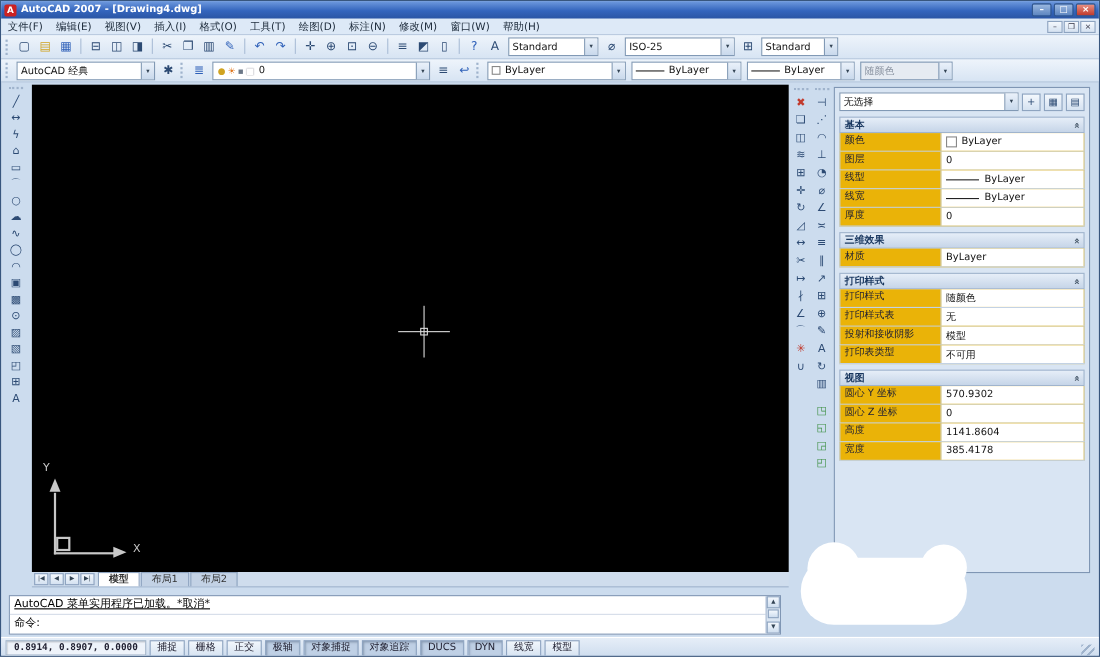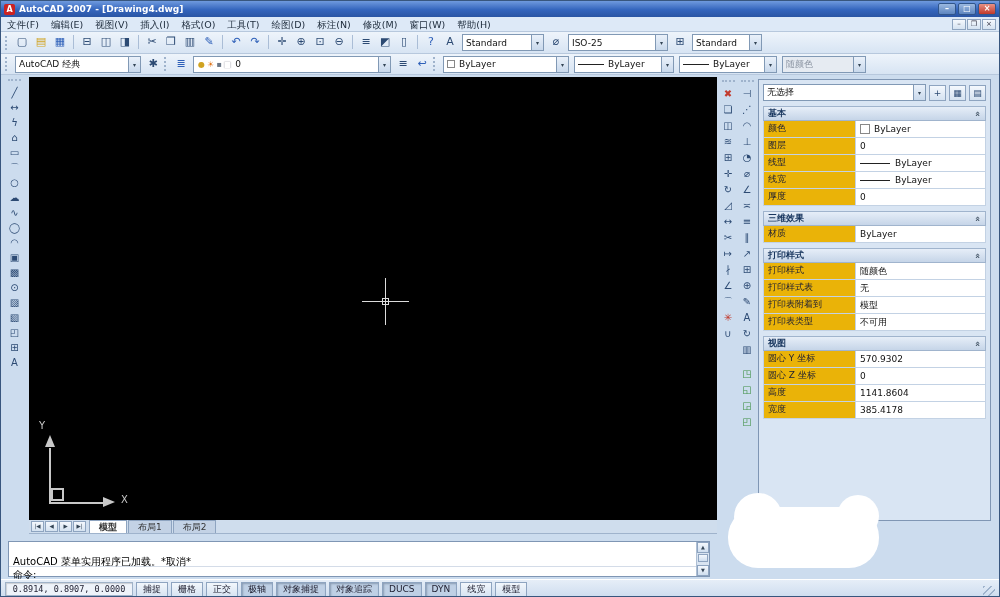--- a/index.html
+++ b/index.html
@@ -65,30 +65,30 @@
 
   
   #tabbar { position:absolute; left:28px; top:519px; width:688px; height:14px; background:#cfdded; border-bottom:1px solid #9fb3cc; display:flex; align-items:flex-end; font-size:9px; }
   .tab-arrows { display:flex; gap:1px; margin:0 3px 1px 2px; }
   .tab-arrows span { width:13px; height:11px; border:1px solid #8ea4c0; background:linear-gradient(#f4f8fd,#d5e2f1); font-size:5.5px; line-height:9px; text-align:center; color:#345; }
   .tab { padding:0 9px; height:13px; line-height:12px; background:#c3d2e5; border:1px solid #8ea4c0; border-bottom:none; margin-right:1px; color:#333; }
   .tab.active { background:#fff; font-weight:bold; }
 
   
   #cmdwin { position:absolute; left:7px; top:540px; width:702px; height:36px; background:#fff; border:1px solid #7f96b4; font-size:10px; color:#000; }
-  .cmd-hist { height:17px; line-height:16px; padding:12px 4px; border-bottom:1px solid #d4dce8; }
+  .cmd-hist { height:17px; line-height:16px; padding:0 4px; border-bottom:1px solid #d4dce8;text-decoration:underline; }
   .cmd-prompt { height:16px; line-height:15px; padding:0 4px; }
   .cmd-scroll { position:absolute; right:0; top:0; bottom:0; width:13px; background:#d9e4f1; border-left:1px solid #aebfd4; }
   .sb-btn { position:absolute; left:0; width:12px; height:11px; background:linear-gradient(#f4f8fd,#cfdeef); border:1px solid #8ea4c0; font-size:5px; line-height:9px; text-align:center; color:#345; }
   .sb-up { top:0; } .sb-down { bottom:0; }
   .sb-thumb { position:absolute; left:1px; top:12px; width:10px; height:8px; background:linear-gradient(#f4f8fd,#cfdeef); border:1px solid #8ea4c0; }
 
   
   #statusbar { position:absolute; left:0; right:0; top:578px; height:19px; background:linear-gradient(#e6eef8,#cddcee); border-top:1px solid #fff; display:flex; align-items:center; gap:3px; padding:0 4px; font-size:9px; }
-  .coords { width:128px; height:14px; line-height:12px; text-align:center; background:#eef3fa; border:1px solid #9fb2c8; box-shadow:inset 1px 1px 1px rgba(0,0,0,.15); font-family:"DejaVu Sans Mono","Liberation Mono",monospace; font-size:8.5px; color:#223; flex:none; }
+  .coords { width:128px; height:14px; line-height:12px; text-align:center; background:#eef3fa; border:1px solid #9fb2c8; box-shadow:inset 1px 1px 1px rgba(0,0,0,.15); font-family:"DejaVu Sans Mono","Liberation Mono",monospace; font-size:8.5px; color:#223; flex:none;font-weight:bold; }
   .tog { height:15px; line-height:13px; padding:0 6px; border:1px solid #8ea4c0; background:linear-gradient(#f2f7fc,#d8e4f2); color:#223; flex:none; }
   .tog.on { background:#bfd0e5; box-shadow:inset 1px 1px 2px rgba(40,60,90,.35); }
   .resize-grip { margin-left:auto; width:12px; height:12px; align-self:flex-end; background:repeating-linear-gradient(315deg,#9fb3cc 0 2px,transparent 2px 5px); }
 
   
   #props { position:absolute; left:757px; top:78px; width:233px; height:442px; background:#d9e5f3; border:1px solid #7f96b4; font-size:9px; }
   .props-top { display:flex; align-items:center; padding:4px 4px 3px 4px; gap:3px; }
   .props-top .combo { flex:1; margin:0; }
   .pbtn { width:17px; height:16px; border:1px solid #8ea4c0; background:linear-gradient(#f4f8fd,#d5e2f1); font-size:9px; line-height:14px; text-align:center; color:#2c4a73; flex:none; }
   .section { margin:2px 4px 5px 4px; }
@@ -335,21 +335,21 @@
 
     <div class="prop-row">
         <div class="prop-label">打印样式</div>
         <div class="prop-value">随颜色</div>
       </div>
         <div class="prop-row">
         <div class="prop-label">打印样式表</div>
         <div class="prop-value">无</div>
       </div>
         <div class="prop-row">
-        <div class="prop-label">打印表附着到</div>
+        <div class="prop-label">投射和接收阴影</div>
         <div class="prop-value">模型</div>
       </div>
         <div class="prop-row">
         <div class="prop-label">打印表类型</div>
         <div class="prop-value">不可用</div>
       </div>
       </div>
   </div>
 
   <div class="section">

